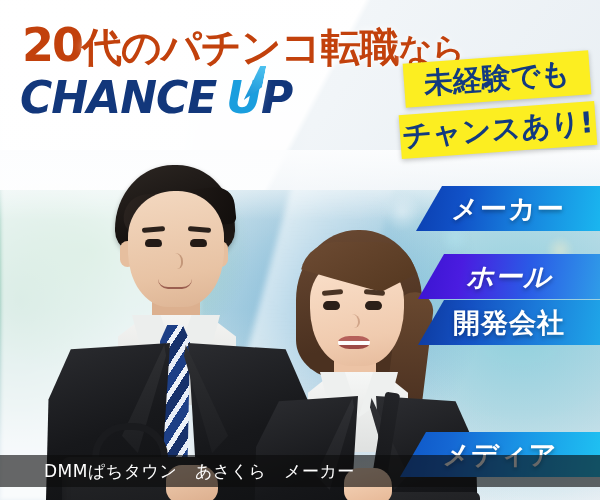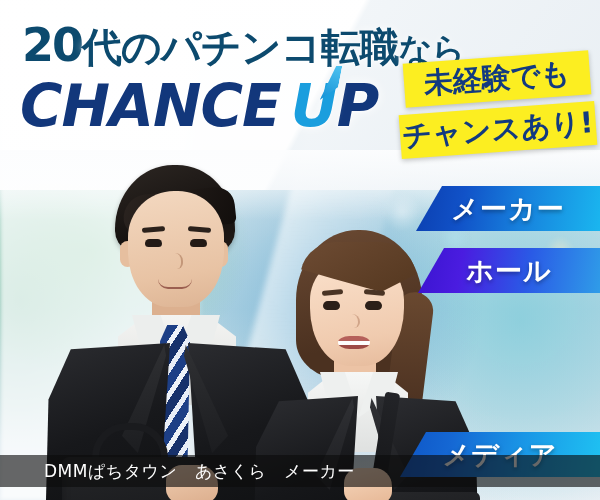--- a/index.html
+++ b/index.html
@@ -184,33 +184,33 @@
     background:linear-gradient(165deg,#f7d9bf,#e6b795);border-radius:15px 18px 13px 13px;z-index:7;
   }
   .woman .bag{
     position:absolute;left:118px;top:262px;width:104px;height:80px;
     background:linear-gradient(170deg,#26272a,#121315);border-radius:6px;z-index:6;
   }
 
   
   .headline{
     position:absolute;left:22px;top:18px;z-index:20;
-    font-weight:bold;color:#0c4a6e;white-space:nowrap;
+    font-weight:bold;color:#c2410c;white-space:nowrap;
     letter-spacing:-1px;
     text-shadow:0 1px 2px rgba(255,255,255,.85), 0 0 9px rgba(255,255,255,.95);
   }
   .headline .num{font-size:46px;letter-spacing:-2px;}
   .headline .jp{font-size:40px;}
   .headline .sm{font-size:33px;}
 
   .logo{
     position:absolute;left:20px;top:72px;z-index:20;
     white-space:nowrap;
     font-style:italic;font-weight:bold;
-    font-size:58px;letter-spacing:-1px;
+    font-size:44px;letter-spacing:-1px;
     color:#12377b;
     text-shadow:0 1px 3px rgba(255,255,255,.8), 0 0 12px rgba(255,255,255,.9);
   }
   .logo .u-wrap{position:relative;display:inline-block;color:#1a9ede;margin-left:10px;}
   .logo .u-wrap .swoosh{
     position:absolute;right:-2px;top:-6px;width:16px;height:34px;
     background:linear-gradient(200deg,#4fc3f0,#1390d6);
     clip-path:polygon(100% 0,100% 62%,0 100%,62% 0);
     transform:skewX(-11deg);
   }
@@ -236,21 +236,21 @@
   .cats{position:absolute;left:0;top:0;width:600px;height:500px;z-index:21;}
   .cat{
     position:absolute;right:0;height:45px;
     display:flex;align-items:center;justify-content:center;
     color:#fff;font-weight:bold;font-size:27px;letter-spacing:1px;
     clip-path:polygon(26px 0,100% 0,100% 100%,0 100%);
     text-shadow:0 2px 4px rgba(0,0,0,.35);
     box-shadow:0 2px 6px rgba(0,0,0,.25);
   }
   .cat.c1{top:186px;left:416px;background:linear-gradient(100deg,#0b3fb0 0%,#1152c8 26%,#1781dd 58%,#1ab6ef 100%);}
-  .cat.c2{top:248px;left:418px;background:linear-gradient(100deg,#3a14cf 0%,#4a1ce0 24%,#2a5ae6 60%,#2f9ce8 100%);}
+  .cat.c2{top:254px;left:418px;background:linear-gradient(100deg,#3a14cf 0%,#4a1ce0 24%,#2a5ae6 60%,#2f9ce8 100%);font-style:italic;}
   .cat.c3{top:300px;left:418px;background:linear-gradient(100deg,#0d3a9e 0%,#1450c2 28%,#1b78d8 62%,#1fa6e8 100%);}
   .cat.c4{top:357px;left:418px;background:linear-gradient(100deg,#4612c9 0%,#6b1ae0 22%,#5a37e8 52%,#2f86e6 100%);}
   .cat.c5{top:432px;left:400px;background:linear-gradient(100deg,#0e55c6 0%,#1568d4 26%,#1a96e6 60%,#1fc2f2 100%);}
 
   
   .caption{
     position:absolute;left:0;top:455px;width:600px;height:32px;z-index:23;
     background:rgba(12,12,12,.62);
     display:flex;align-items:center;
     color:#fff;font-size:17px;letter-spacing:.5px;
@@ -321,18 +321,19 @@
   <div class="logo"><span>CHANCE</span><span class="u-wrap"><span>U</span><span class="swoosh"></span></span><span>P</span></div>
 
   <div class="badge">
     <div class="bar bar1">未経験でも</div>
     <div class="bar bar2">チャンスあり!</div>
   </div>
 
   <div class="cats">
     <div class="cat c1">メーカー</div>
     <div class="cat c2">ホール</div>
+    <div class="cat c3">開発会社</div>
     <div class="cat c5">メディア</div>
   </div>
 
   <div class="caption">DMMぱちタウン　あさくら　メーカー</div>
 
 </div>
 
 </body></html>

